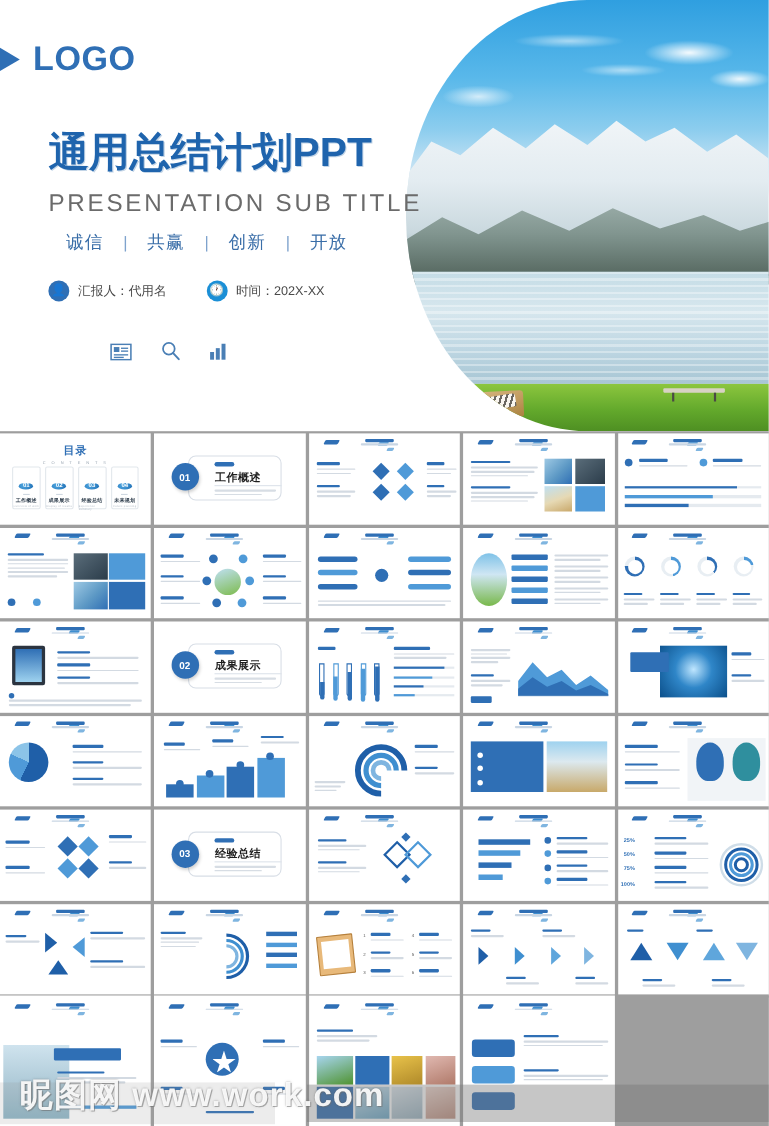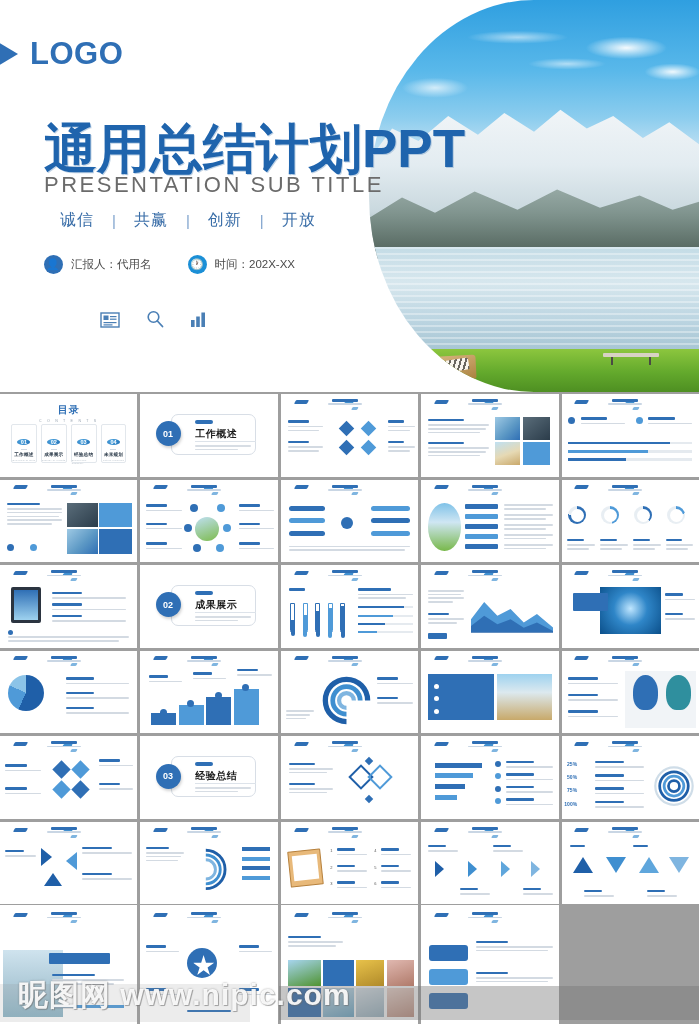--- a/index.html
+++ b/index.html
@@ -86,21 +86,21 @@
     width: 0; height: 0;
     border-top: 13px solid transparent;
     border-bottom: 13px solid transparent;
     border-left: 22px solid #2f6fb5;
     margin-left: -4px;
   }
   .logo-text { font-size: 31px; font-weight: 700; color:#2f6fb5; letter-spacing:.5px; margin-left:12px; }
 
   .cover-title {
     position:absolute; left:44px; top:114px;
-    font-size: 53px; font-weight: 800; color:#1f64ad; letter-spacing: 0px;
+    font-size: 37px; font-weight: 800; color:#1f64ad; letter-spacing: 0px;
     text-shadow: 1px 1px 0 rgba(120,160,200,.45);
     white-space:nowrap;
   }
   .cover-sub {
     position:absolute; left:44px; top:172px;
     font-size: 22px; color:#6b6b6b; letter-spacing: 2.5px; font-weight:400;
     white-space:nowrap;
   }
   .cover-slogans {
     position:absolute; left:42px; top:210px;
@@ -1419,16 +1419,16 @@
           <i style="width:100%"></i>
           <i style="width:94%"></i>
         </div>
     </div>
 
   </div>
 
   <div class="wm-tile">
     <div class="wm-band2"></div>
     <div class="wm-band"></div>
-    <div class="wm-text">昵图网 www.nipic.com</div>
+    <div class="wm-text">昵图网 www.work.com</div>
   </div>
 
 </div>
 
 </body></html>

